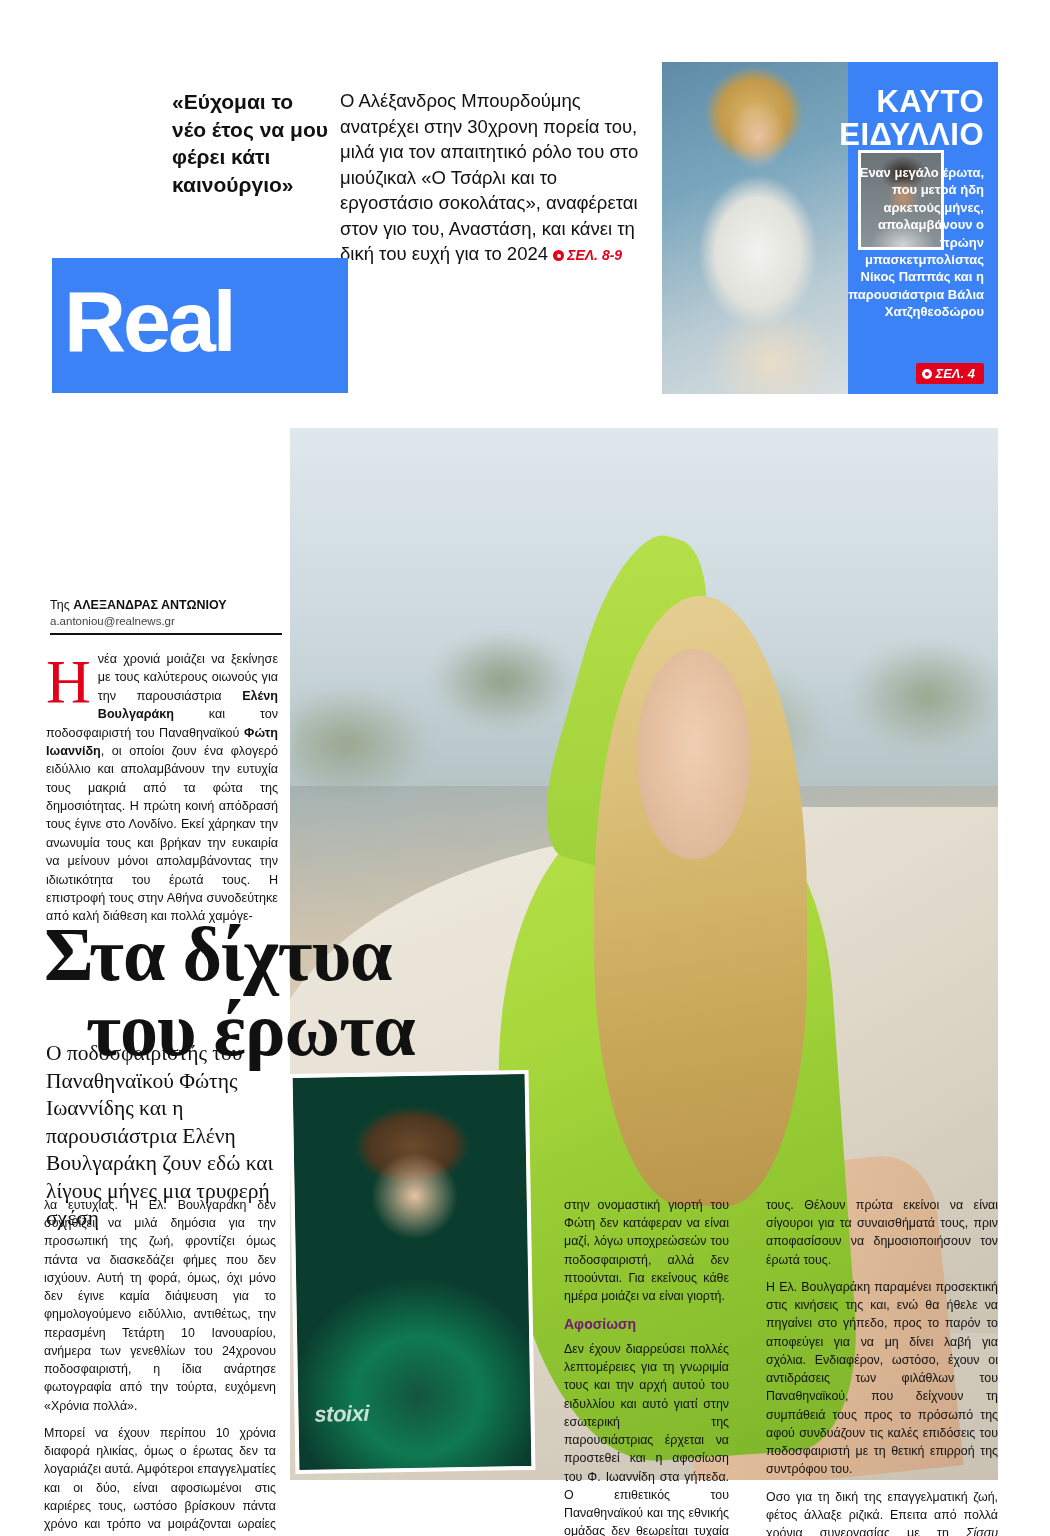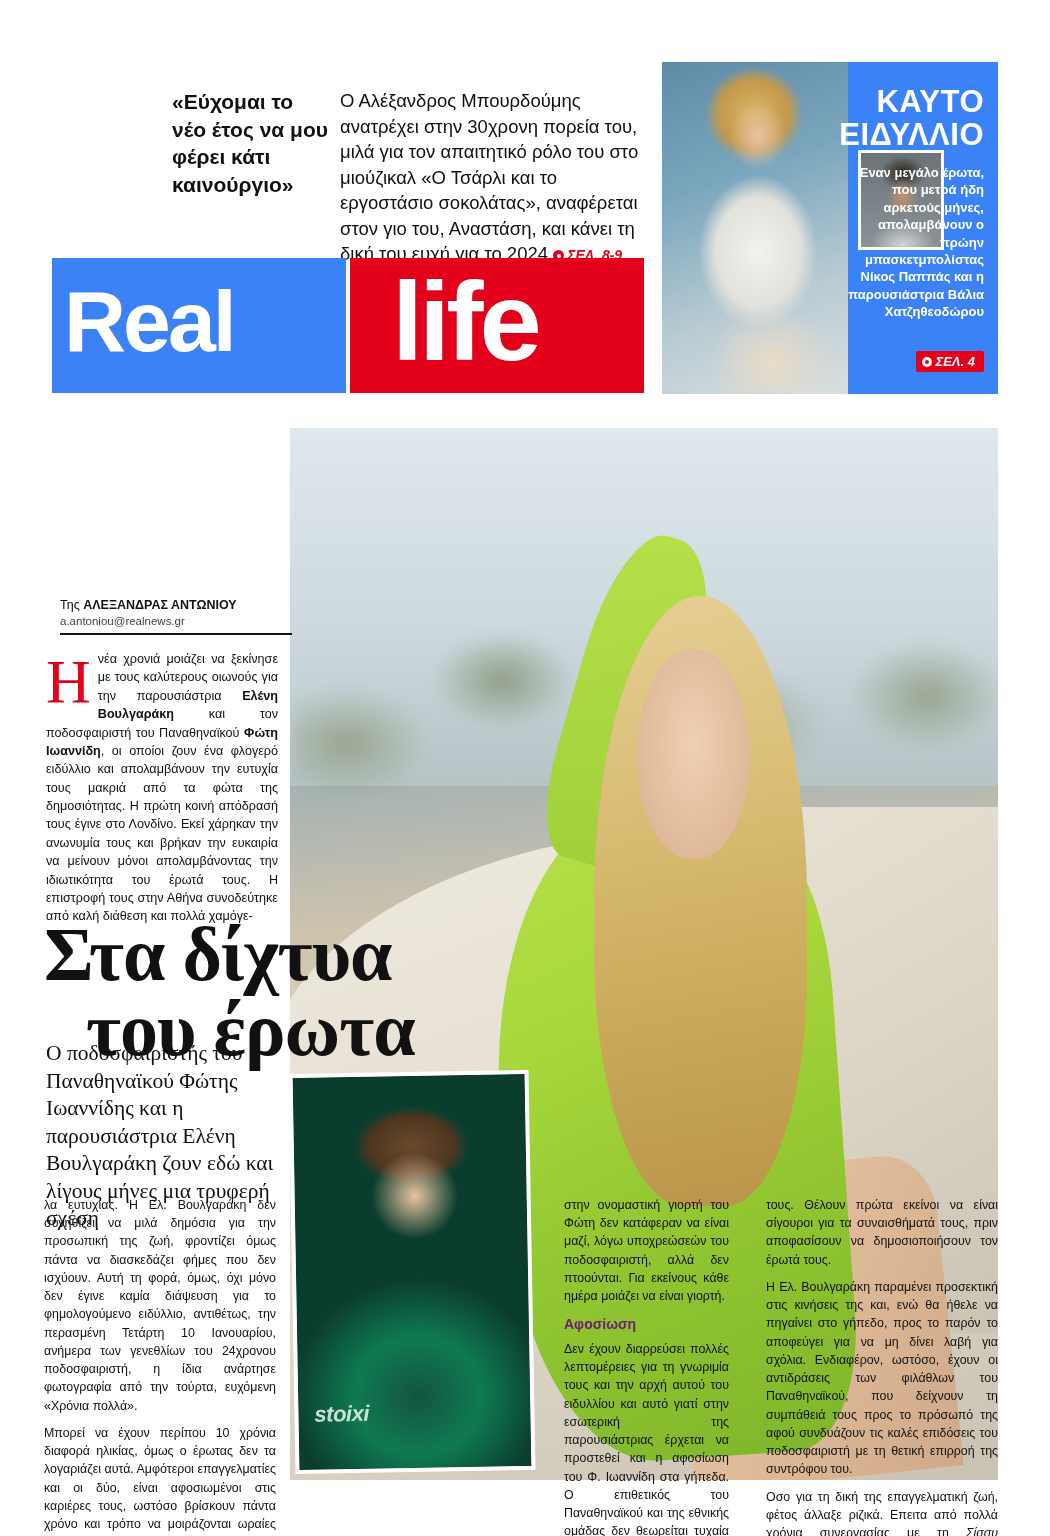--- a/index.html
+++ b/index.html
@@ -178,21 +178,21 @@
     right: 14px; top: 102px;
     width: 136px;
     text-align: right;
     color: #ffffff;
     font-weight: bold;
     font-size: 13px;
     line-height: 1.34;
   }
   .tr-pageref {
     position: absolute;
-    right: 14px; bottom: 22px;
+    right: 14px; bottom: 10px;
     background: #e2001a;
     color: #fff;
     font-weight: bold;
     font-style: italic;
     font-size: 13px;
     padding: 3px 9px 3px 6px;
     border-radius: 2px;
     display: flex;
     align-items: center;
     gap: 4px;
@@ -274,21 +274,21 @@
     left: 55%; bottom: 0%;
     width: 38%; height: 30%;
     background: linear-gradient(120deg, #e9c9ab 0%, #dcb795 60%, #cfa98a 100%);
     border-radius: 40% 20% 0 0;
     transform: rotate(-6deg);
   }
 
   
   .byline {
     position: absolute;
-    left: 60px; top: 598px;
+    left: 50px; top: 598px;
     width: 232px;
   }
   .byline .line1 {
     font-size: 12.5px;
     color: #111;
   }
   .byline .line1 b { font-weight: bold; }
   .byline .line2 {
     font-size: 11.5px;
     color: #444;
@@ -410,23 +410,20 @@
     <span class="page-ref">
       <span class="dot"></span><span>ΣΕΛ. 8-9</span>
     </span>
   </div>
 </div>
 
 <div class="masthead">
   <div class="mast-left">
     <div class="mast-real">Real</div>
     <div class="mast-news">news</div>
-  </div>
-  <div class="mast-right">
-    <div class="mast-life">life</div>
   </div>
 </div>
 
 <div class="tr-box">
   <div class="tr-photo"></div>
   <div class="tr-inset"></div>
   <div class="tr-title">
     <div>ΚΑΥΤΟ</div>
     <div>ΕΙΔΥΛΛΙΟ</div>
   </div>

